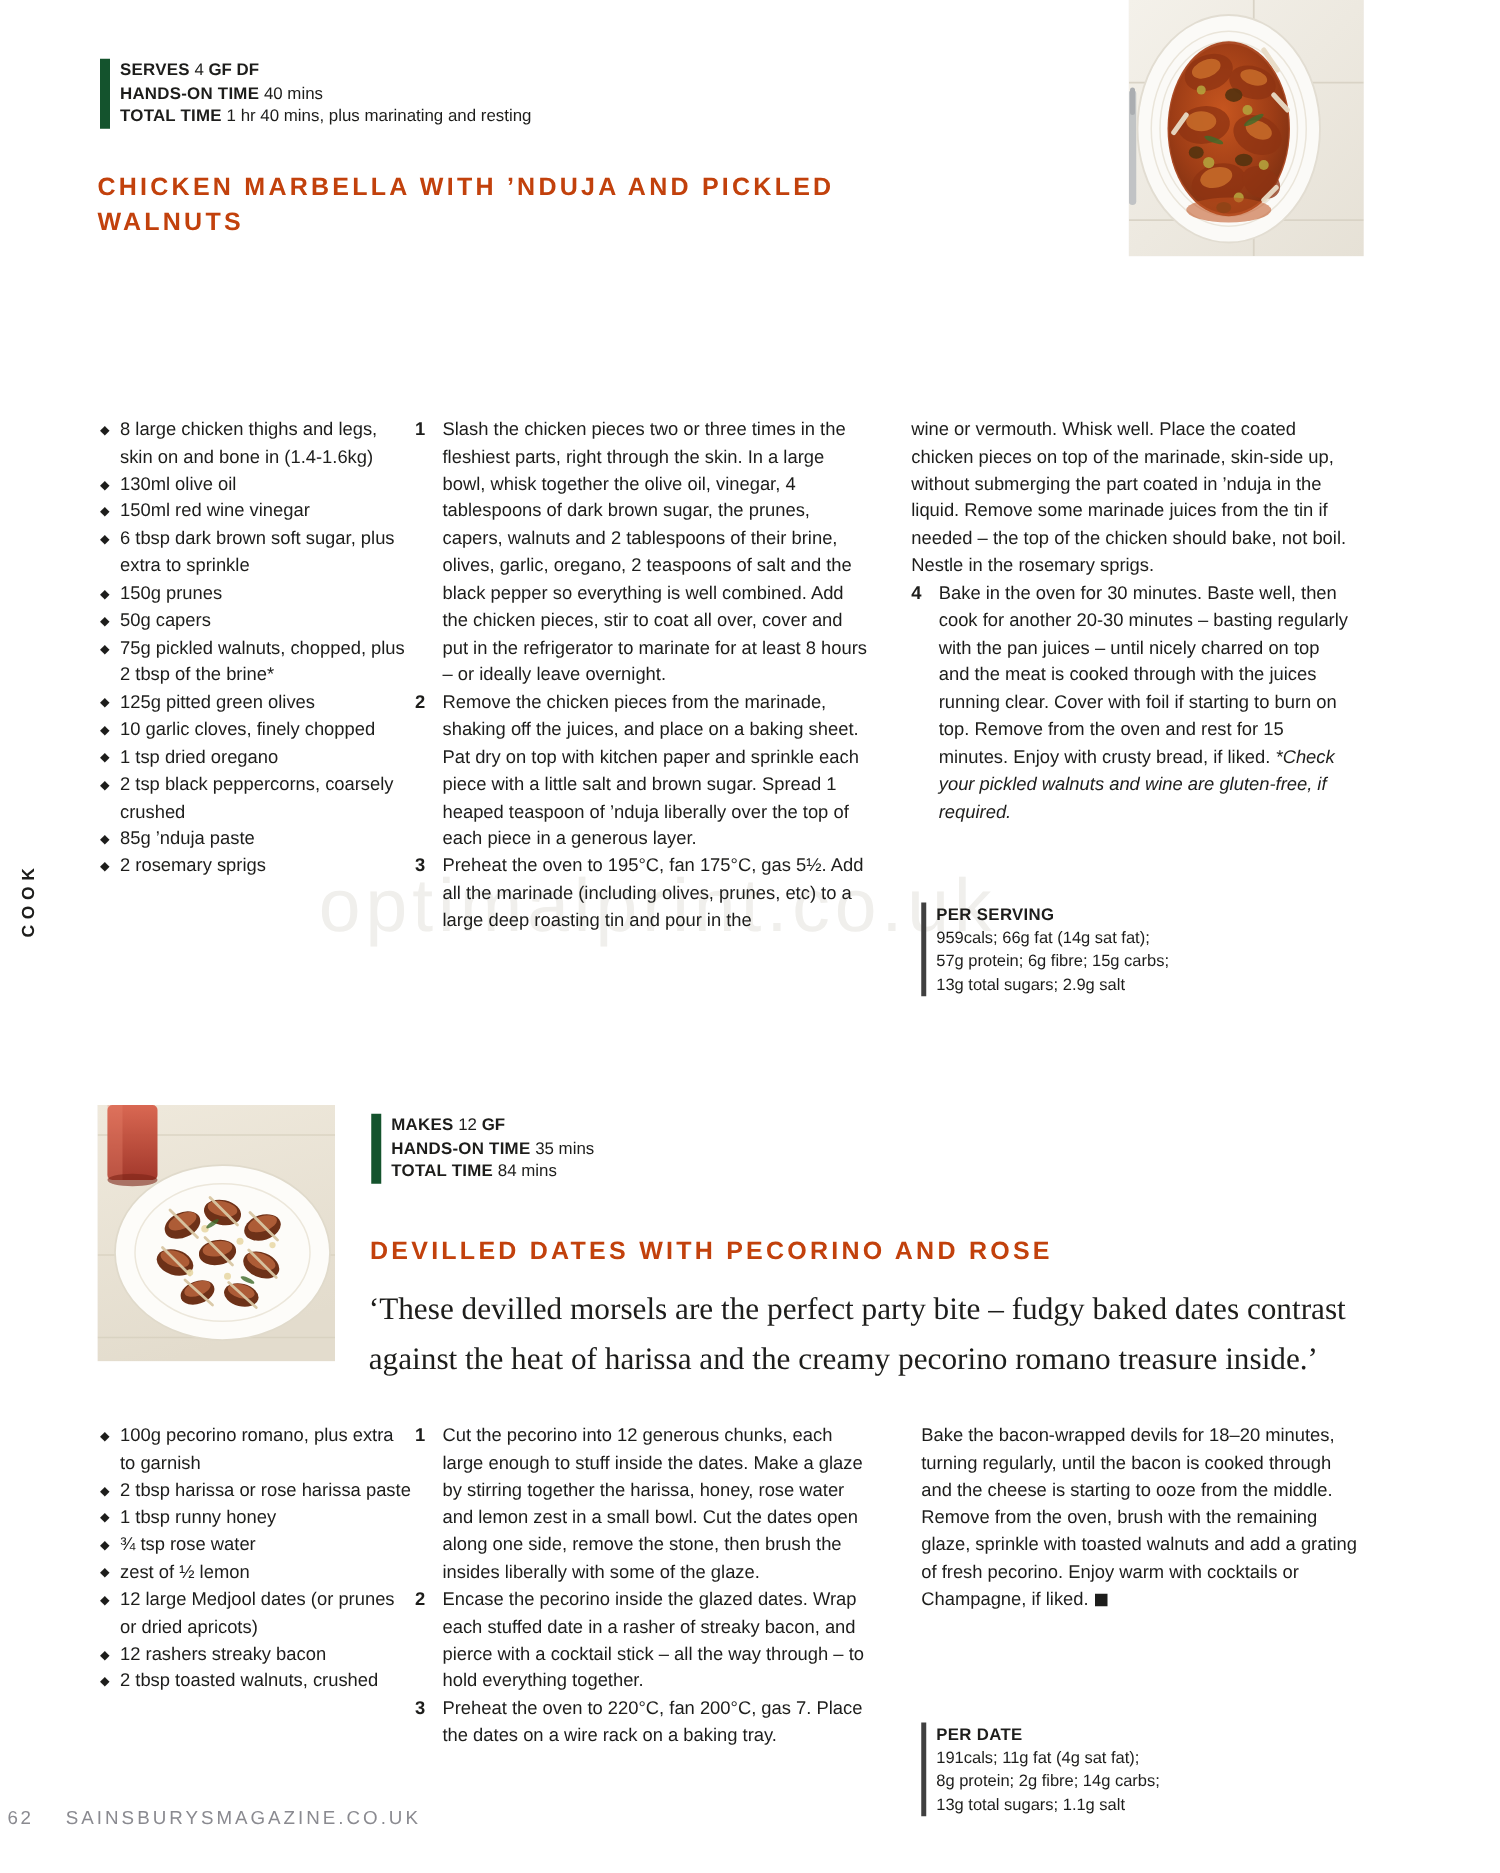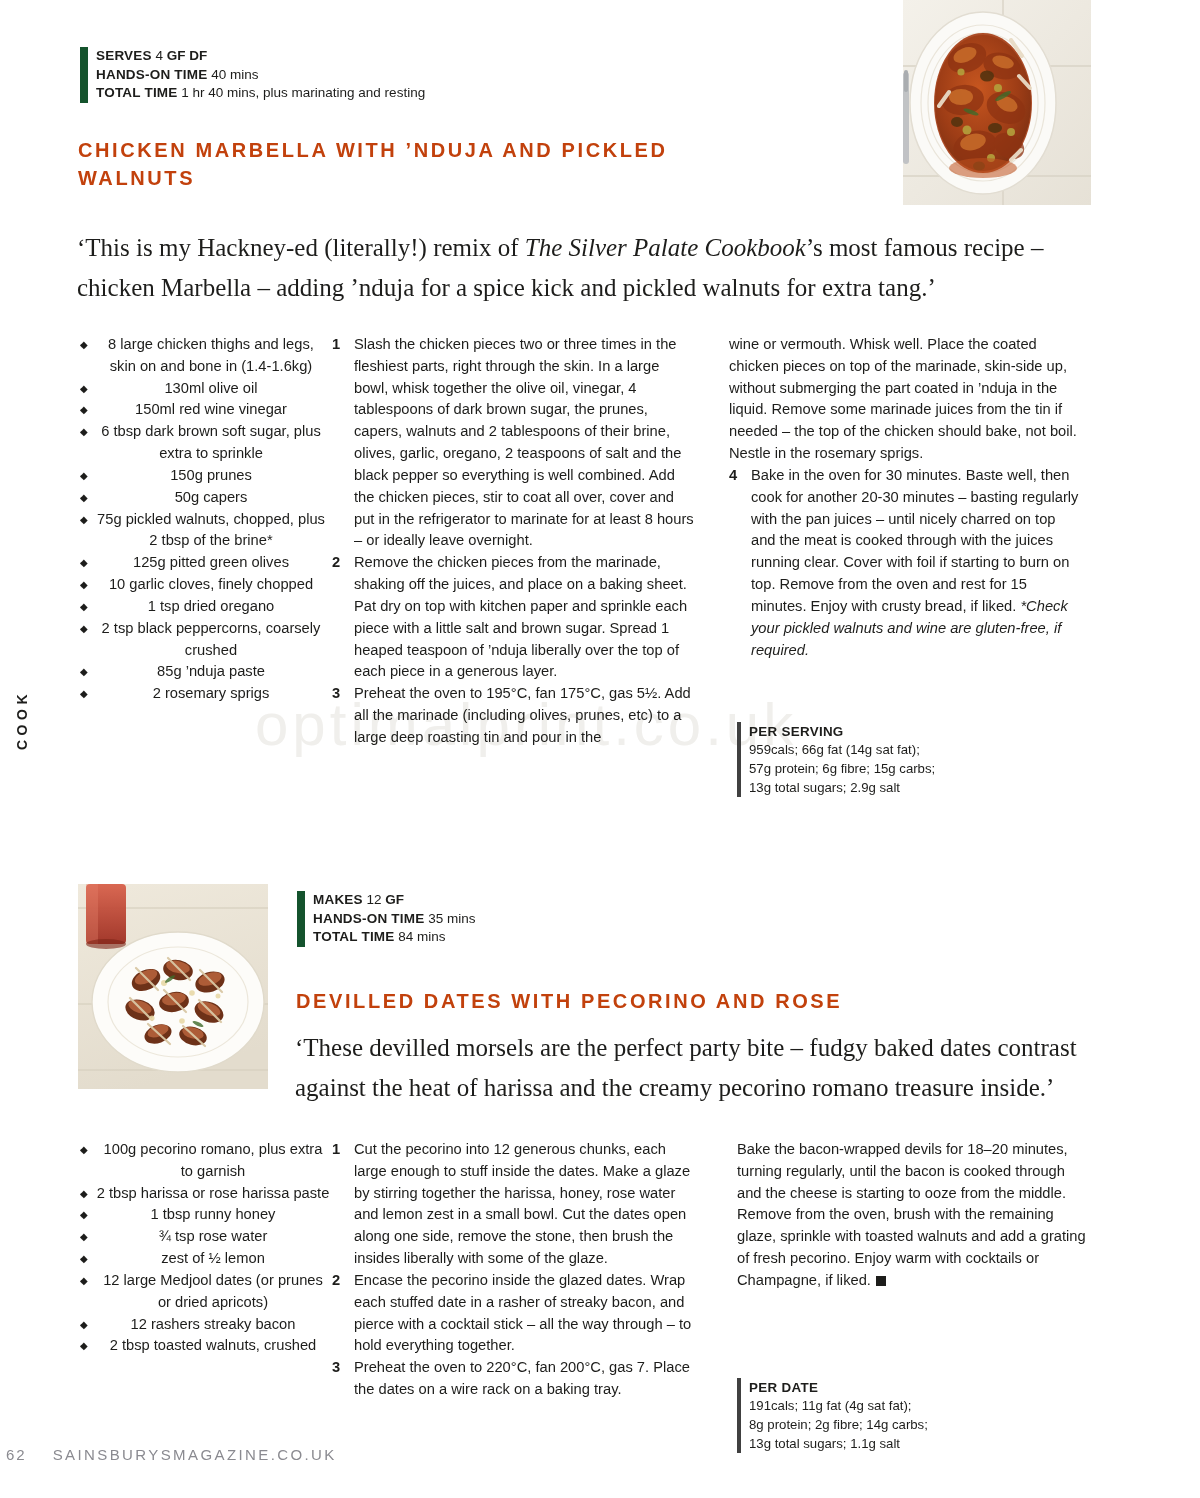--- a/index.html
+++ b/index.html
@@ -134,21 +134,20 @@
     line-height: 1.485;
     color: #1d1d1b;
   }
 
   
   .ingredients { list-style: none; }
   .ingredients li {
     position: relative;
     padding-left: 16px;
     margin-bottom: 0px;
-    text-align: center;
   }
   .ingredients li::before {
     content: "\25C6";
     position: absolute;
     left: 0;
     top: 0px;
     font-size: 10px;
     line-height: 21.8px;
     color: #1d1d1b;
   }
@@ -306,23 +305,20 @@
       <span class="val">40 mins</span>
     </div>
     <div class="row">
       <b>TOTAL TIME</b>
       <span class="val">1 hr 40 mins, plus marinating and resting</span>
     </div>
   </div>
 
   <h1 class="recipe-title" id="title-1">CHICKEN MARBELLA WITH ’NDUJA AND PICKLED WALNUTS</h1>
 
-  <div class="standfirst" id="intro-1">
-    <span>‘This is my Hackney-ed (literally!) remix of </span><i>The Silver Palate Cookbook</i><span>’s most famous recipe – chicken Marbella – adding ’nduja for a spice kick and pickled walnuts for extra tang.’</span>
-  </div>
 
   <ul class="col ingredients" id="ing-1" style="left:80px; top:334px; width:246px;">
       <li>8 large chicken thighs and legs, skin on and bone in (1.4-1.6kg)</li>
       <li>130ml olive oil</li>
       <li>150ml red wine vinegar</li>
       <li>6 tbsp dark brown soft sugar, plus extra to sprinkle</li>
       <li>150g prunes</li>
       <li>50g capers</li>
       <li>75g pickled walnuts, chopped, plus 2 tbsp of the brine*</li>
       <li>125g pitted green olives</li>

